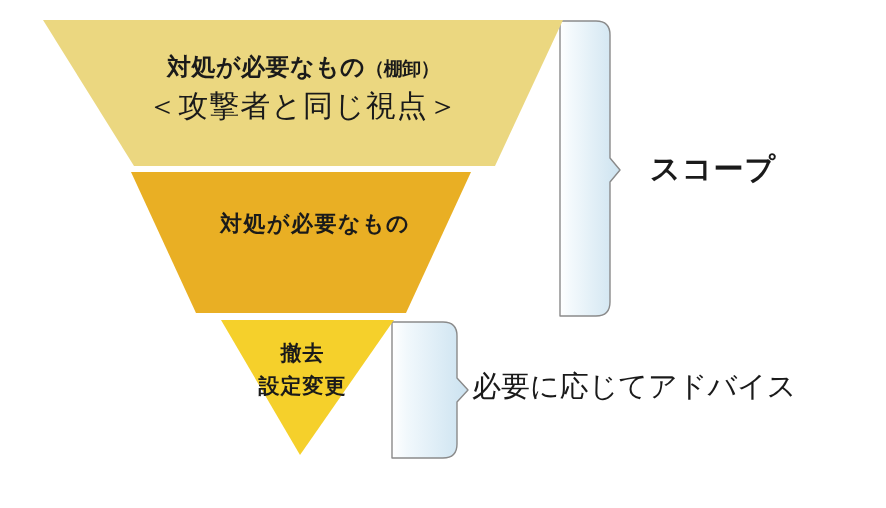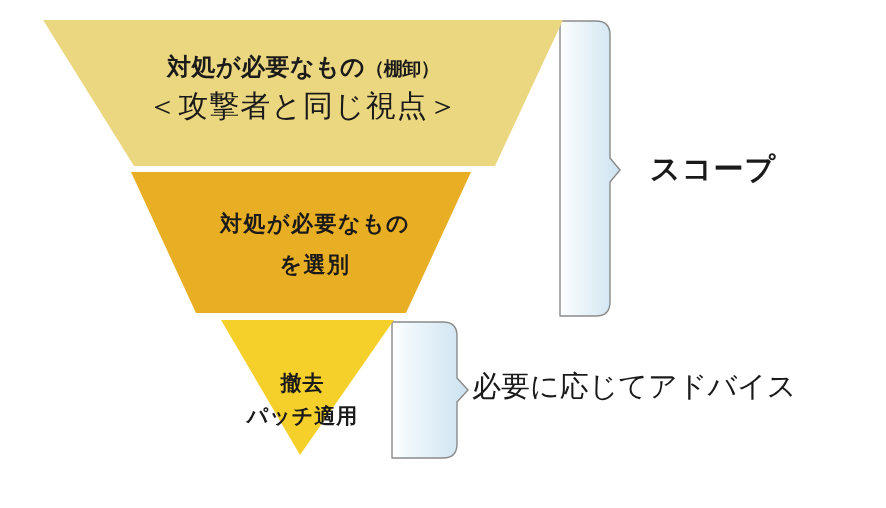--- a/index.html
+++ b/index.html
@@ -74,21 +74,20 @@
   }
 
   
   #sec3-text {
     left: 160px;
     top: 342px;
     width: 285px;
     font-size: 21px;
     font-weight: bold;
     letter-spacing: 1px;
-    margin-top: 30px;
   }
   #sec3-text .row + .row {
     margin-top: 12px;
   }
 
   
   #label-scope {
     left: 650px;
     top: 154px;
     font-size: 30px;
@@ -157,25 +156,24 @@
     <polygon points="221,320 394,320 300,455" fill="#F5D02B"></polygon>
   </svg>
 
   <div class="txt" id="sec1-text">
     <div id="sec1-line1"><span>対処が必要なもの</span><span class="sub">（棚卸）</span></div>
     <div id="sec1-line2">＜攻撃者と同じ視点＞</div>
   </div>
 
   <div class="txt" id="sec2-text">
     <div class="l1">対処が必要なもの</div>
-    <div class="l2">を選別</div>
   </div>
 
   <div class="txt" id="sec3-text">
     <div class="row">撤去</div>
-    <div class="row">パッチ適用</div>
+    <div class="row">設定変更</div>
   </div>
 
   <div class="txt" id="label-scope">スコープ</div>
 
   <div class="txt" id="label-advice">必要に応じてアドバイス</div>
 
 </div>
 
 </body></html>

